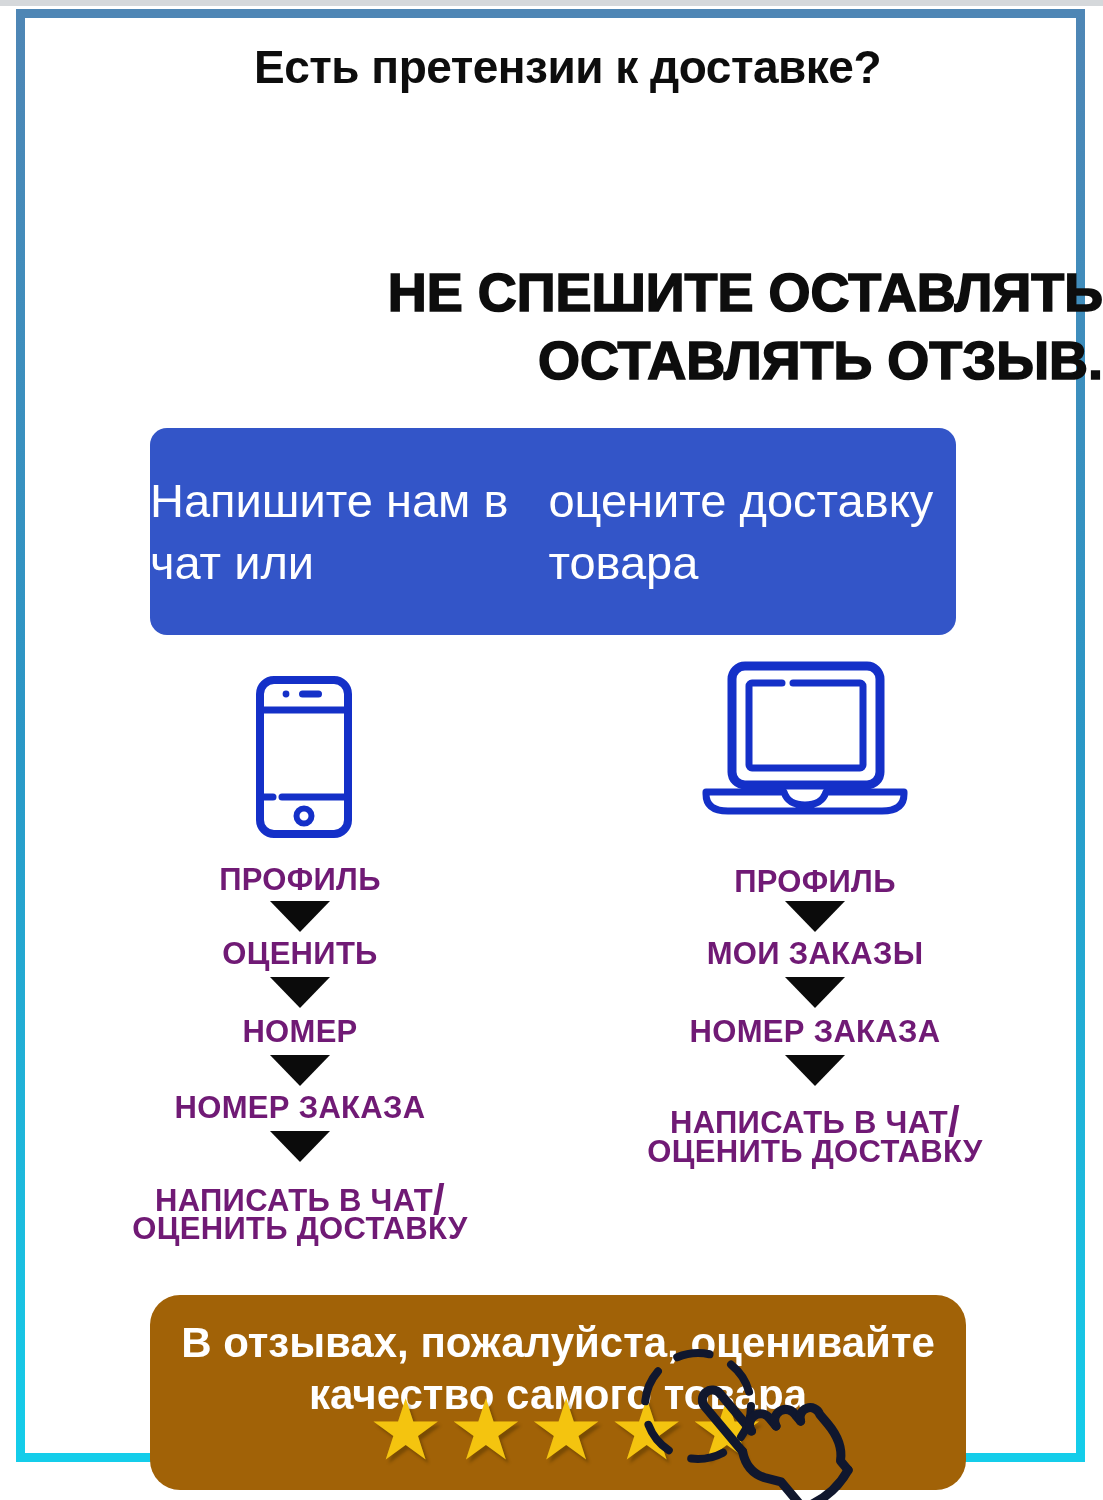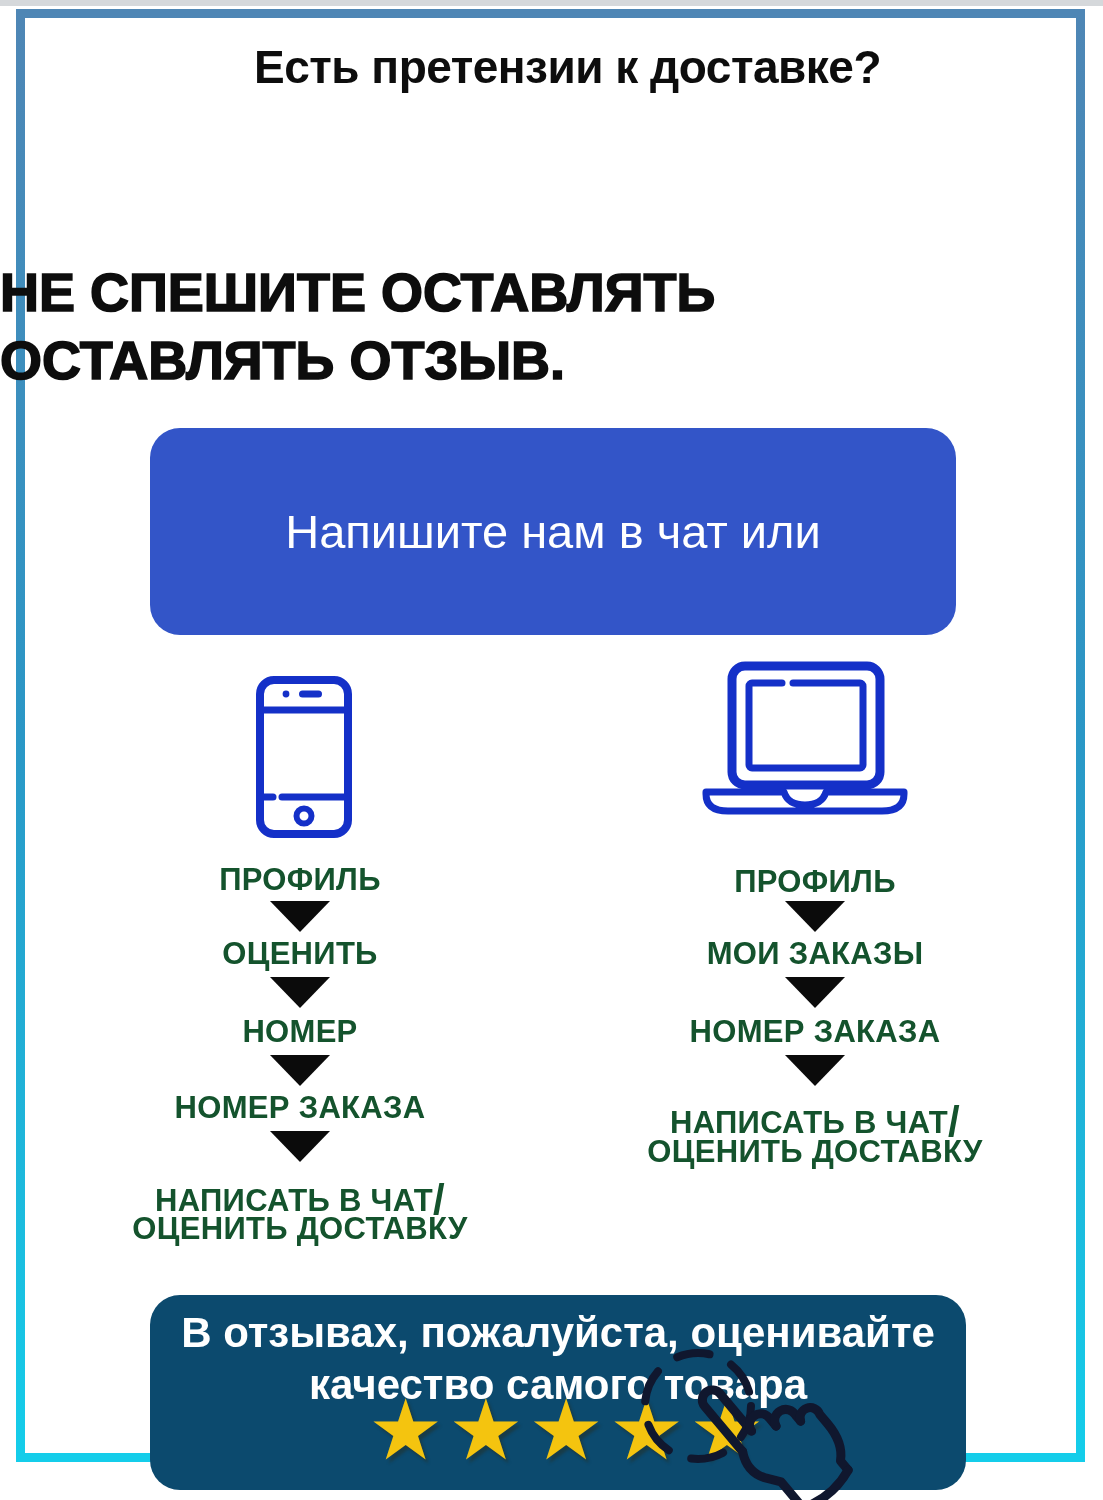--- a/index.html
+++ b/index.html
@@ -9,43 +9,43 @@
   }
   .top-strip{position:absolute;left:0;top:0;width:1103px;height:6px;background:#d5d8db;}
   .frame{
     position:absolute;left:16px;top:9px;width:1069px;height:1453px;box-sizing:border-box;
     border:9px solid;border-image:linear-gradient(180deg,#4e86b5 0%,#2a97c6 50%,#14cdea 100%) 1;
   }
   
   .question{position:absolute;left:16px;top:36px;width:1103px;text-align:center;
     font-size:46px;line-height:62px;font-weight:700;letter-spacing:-0.5px;}
   .question .light{font-weight:400;}
-  .warning{position:absolute;left:0;top:258px;width:1103px;text-align:left;
+  .warning{position:absolute;left:0;top:258px;width:1103px;text-align:right;
     font-size:54px;line-height:68px;font-weight:700;-webkit-text-stroke:1.6px #0d0d0d;}
   
-  .cta{position:absolute;left:150px;top:428px;width:806px;height:207px;border-radius:30px;
+  .cta{position:absolute;left:150px;top:428px;width:806px;height:207px;border-radius:17px;
     background:#3355c8;color:#ffffff;display:flex;align-items:center;
     justify-content:center;font-size:47px;line-height:62px;font-weight:400;}
   
   .phone-wrap{position:absolute;left:256px;top:676px;}
   .laptop-wrap{position:absolute;left:700px;top:660px;}
   
   .step{position:absolute;width:440px;text-align:center;font-size:31px;font-weight:700;
-    letter-spacing:0.3px;color:#14532d;white-space:nowrap;}
+    letter-spacing:0.3px;color:#701a75;white-space:nowrap;}
   .col-l{left:80px;}
   .col-r{left:595px;}
   .arrow{position:absolute;width:0;height:0;border-left:30px solid transparent;
     border-right:30px solid transparent;border-top:31px solid #0b0b0b;}
   .arrow.col-l{left:270px;}
   .arrow.col-r{left:785px;}
   .slash{font-size:1.35em;font-weight:700;vertical-align:-3px;}
   
   .banner{position:absolute;left:150px;top:1295px;width:816px;height:195px;border-radius:30px;
-    background:#0c4a6e;z-index:5;color:#ffffff;text-align:center;
-    font-size:42px;line-height:52px;font-weight:700;padding-top:12px;box-sizing:border-box;}
+    background:#a16207;z-index:5;color:#ffffff;text-align:center;
+    font-size:42px;line-height:52px;font-weight:700;padding-top:22px;box-sizing:border-box;}
   .stars{position:absolute;left:368px;top:1388px;z-index:6;font-size:84px;line-height:1;
     color:#f4c40f;letter-spacing:5px;text-shadow:3px 4px 3px rgba(50,35,0,0.35);}
   .hand-wrap{position:absolute;left:640px;top:1348px;z-index:7;}
 </style>
 </head>
 <body>
 
 <div class="top-strip"></div>
 <div class="frame"></div>
 
@@ -53,20 +53,21 @@
   <div>Есть претензии к доставке?</div>
 </div>
 
 <div class="warning">
   <div>НЕ СПЕШИТЕ ОСТАВЛЯТЬ</div>
   <div>ОСТАВЛЯТЬ ОТЗЫВ.</div>
 </div>
 
 <div class="cta">
   <div>Напишите нам в чат или</div>
+  <div>оцените доставку товара</div>
 </div>
 
 <div class="phone-wrap">
   <svg width="96" height="162" viewBox="0 0 96 162">
     <g fill="none" stroke="#1430c8" stroke-width="8" stroke-linecap="round">
       <rect x="4" y="4" width="88" height="154" rx="14"></rect>
       <line x1="6" y1="34" x2="90" y2="34" stroke-width="7"></line>
       <line x1="6" y1="121" x2="17" y2="121" stroke-width="7"></line>
       <line x1="26" y1="121" x2="90" y2="121" stroke-width="7"></line>
       <circle cx="48" cy="140" r="7.5" stroke-width="6"></circle>

